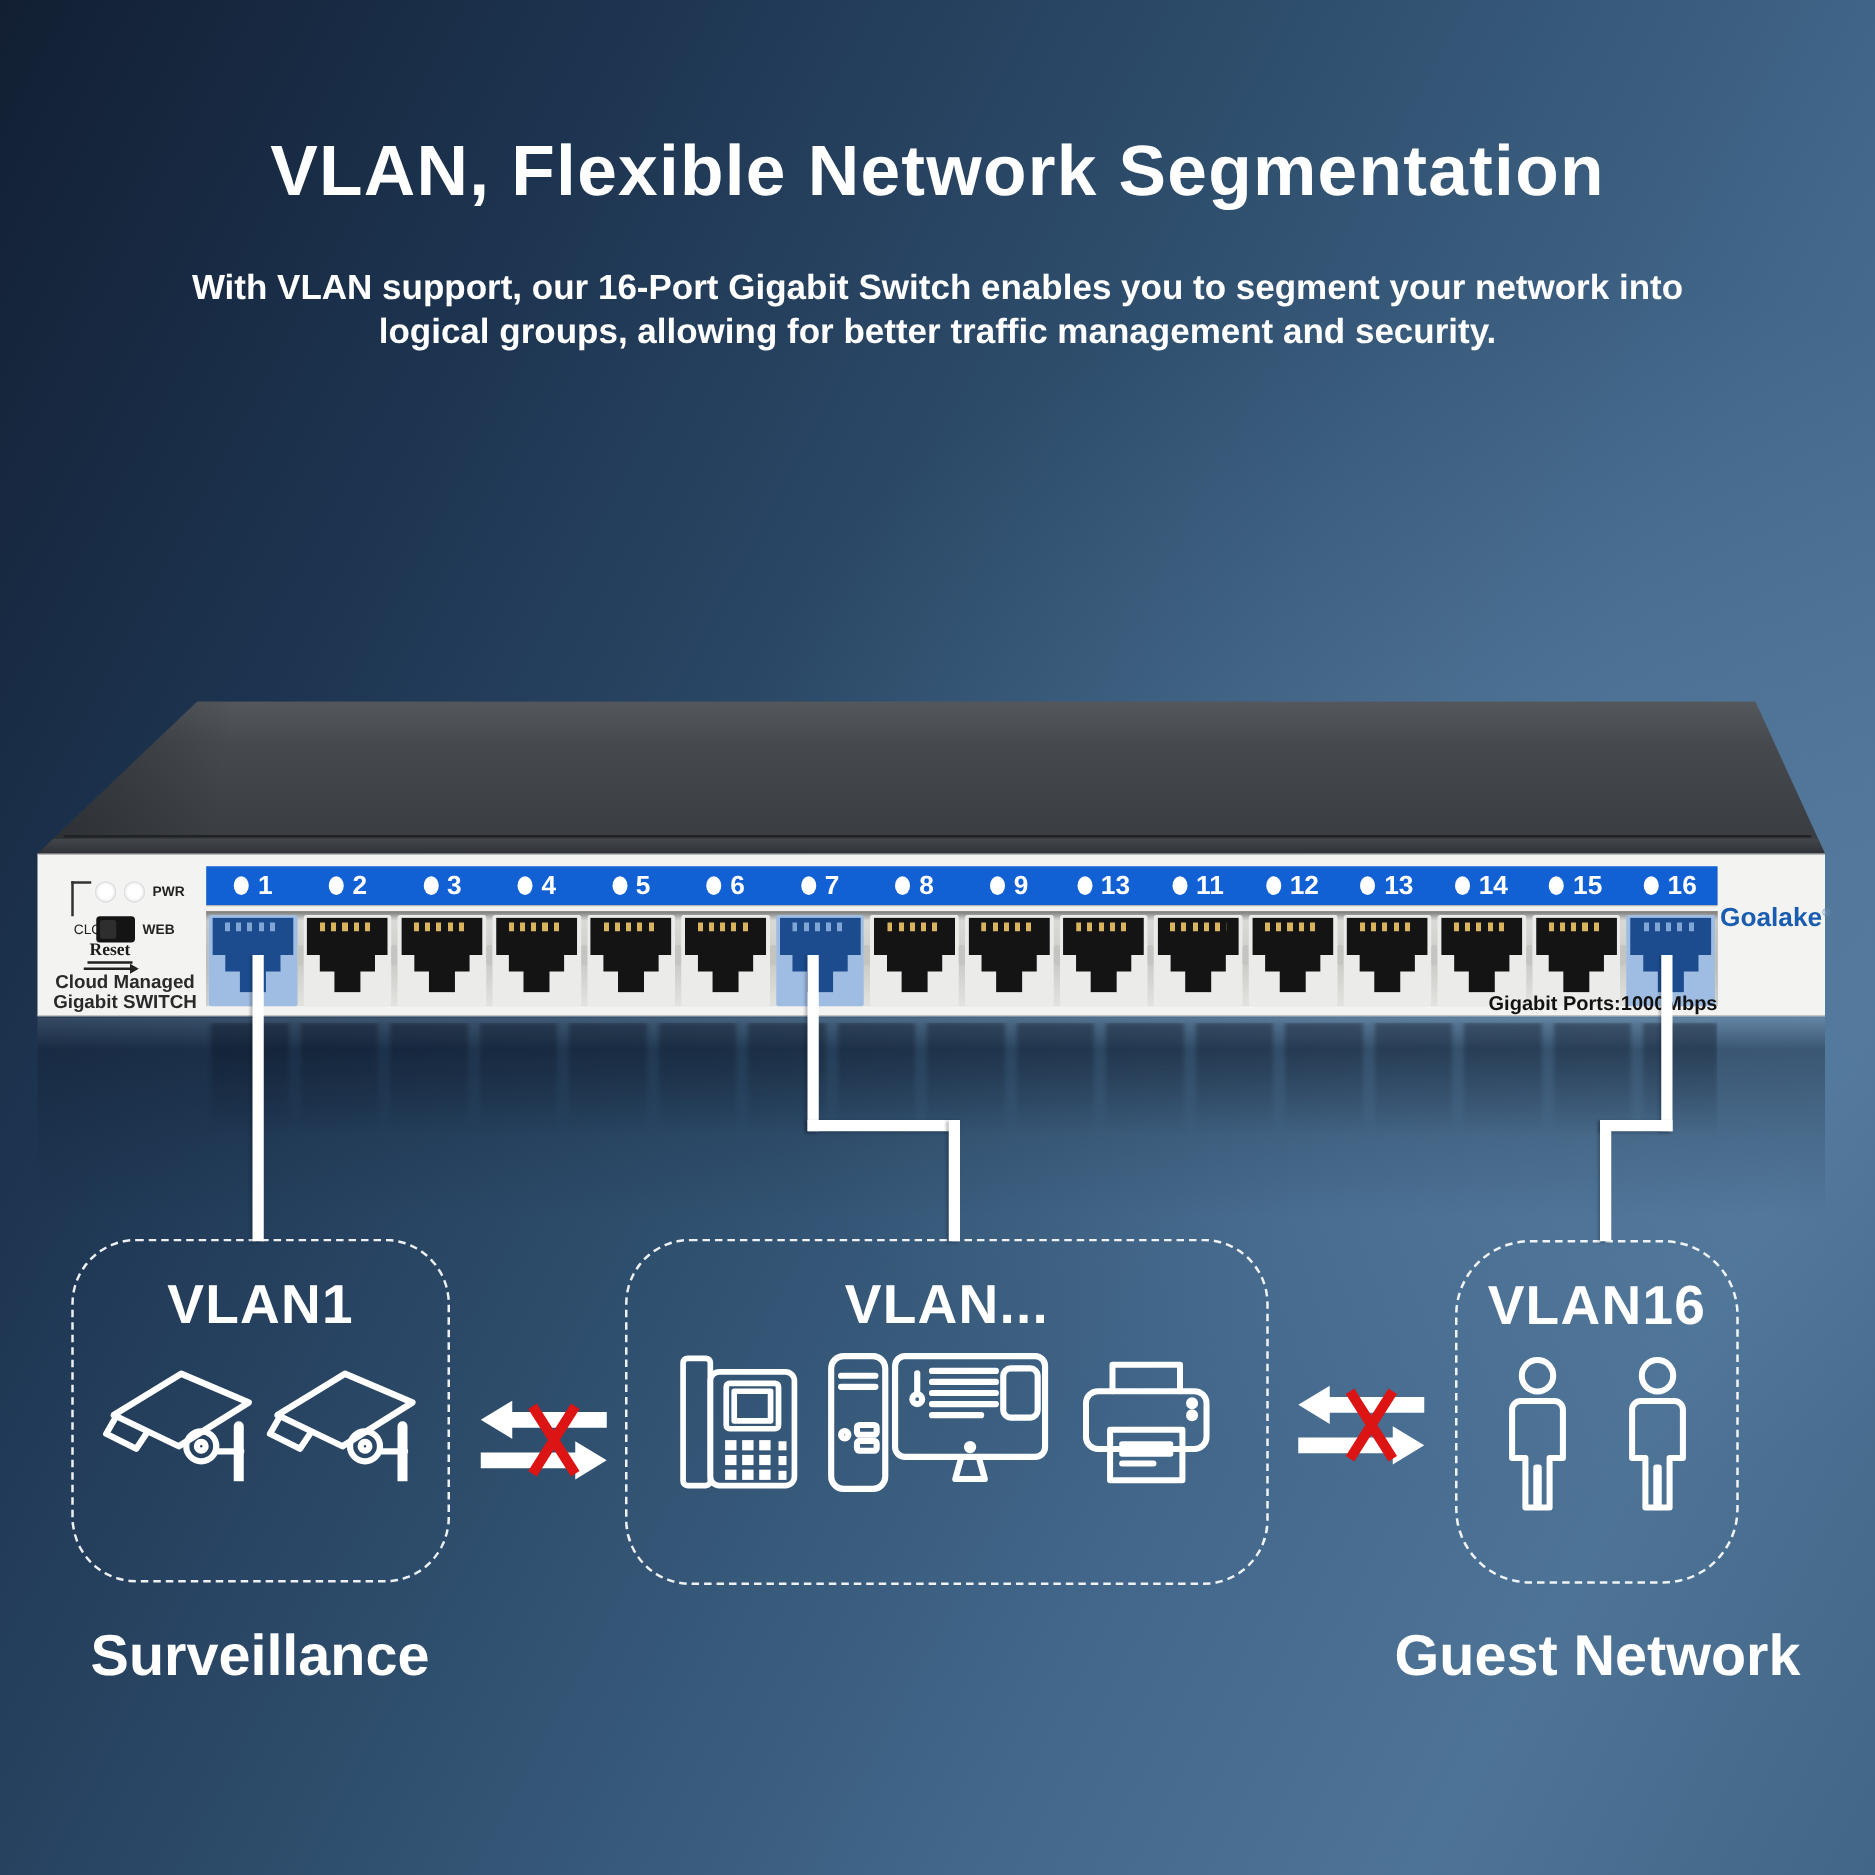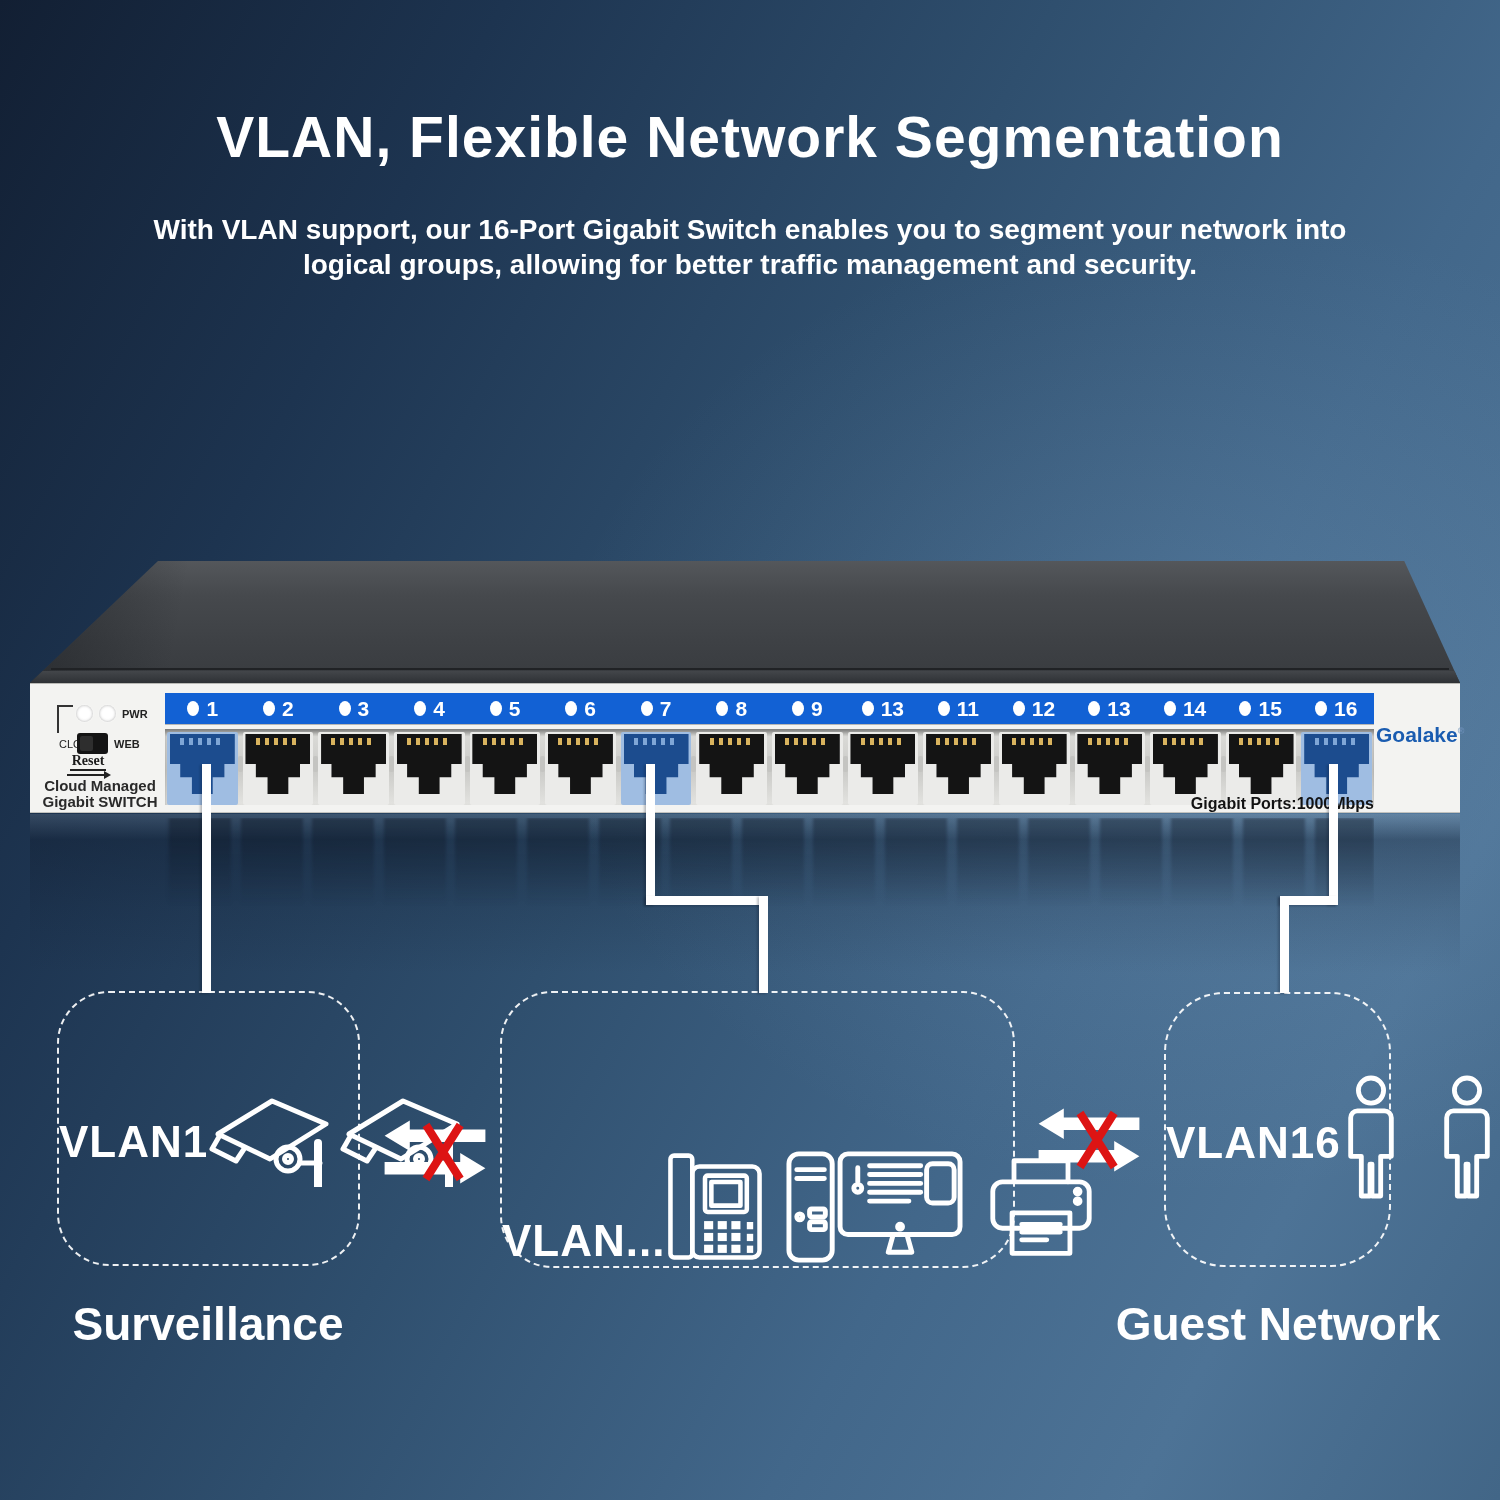--- a/index.html
+++ b/index.html
@@ -79,25 +79,25 @@
   .cline{position:absolute;background:#fff;box-shadow:-2px 1px 2px rgba(10,20,35,.25);z-index:6;}
   .l1v {left:202px;top:764px;width:9px;height:229px;}
   .l2v1{left:646px;top:764px;width:9px;height:141px;}
   .l2h {left:646px;top:896px;width:122px;height:9px;}
   .l2v2{left:759px;top:896px;width:9px;height:97px;}
   .l3v1{left:1329px;top:764px;width:9px;height:141px;}
   .l3h {left:1280px;top:896px;width:58px;height:9px;}
   .l3v2{left:1280px;top:896px;width:9px;height:97px;}
   
   .vbox{position:absolute;box-sizing:border-box;border:2.5px dashed rgba(255,255,255,0.92);border-radius:52px;
-    display:flex;flex-direction:row;align-items:center;z-index:3;}
+    display:flex;flex-direction:column;align-items:center;z-index:3;}
   .vbox h2{margin:26px 0 0 0;color:#fff;font-size:44px;font-weight:bold;letter-spacing:1px;}
   .vbox .icons{display:flex;align-items:center;justify-content:center;margin-top:12px;}
   .box1{left:57px;top:991px;width:303px;height:275px;}
-  .box2{left:500px;top:991px;width:515px;height:277px;align-items:flex-end;}
+  .box2{left:500px;top:991px;width:515px;height:277px;}
   .box3{left:1164px;top:992px;width:227px;height:275px;border-radius:60px;}
   .box1 .icons{gap:6px;margin-top:16px;}
   .box2 .icons{gap:18px;margin-top:10px;}
   .box3 .icons{gap:36px;margin-top:14px;}
   .netlabel{position:absolute;top:1297px;transform:translateX(-50%);color:#fff;font-size:46px;font-weight:bold;white-space:nowrap;}
   .lab1{left:208px;} .lab2{left:765px;} .lab3{left:1278px;}
   
   .noicon{position:absolute;z-index:3;}
   .nx1{left:381px;top:1116px;}
   .nx2{left:1035px;top:1104px;}

